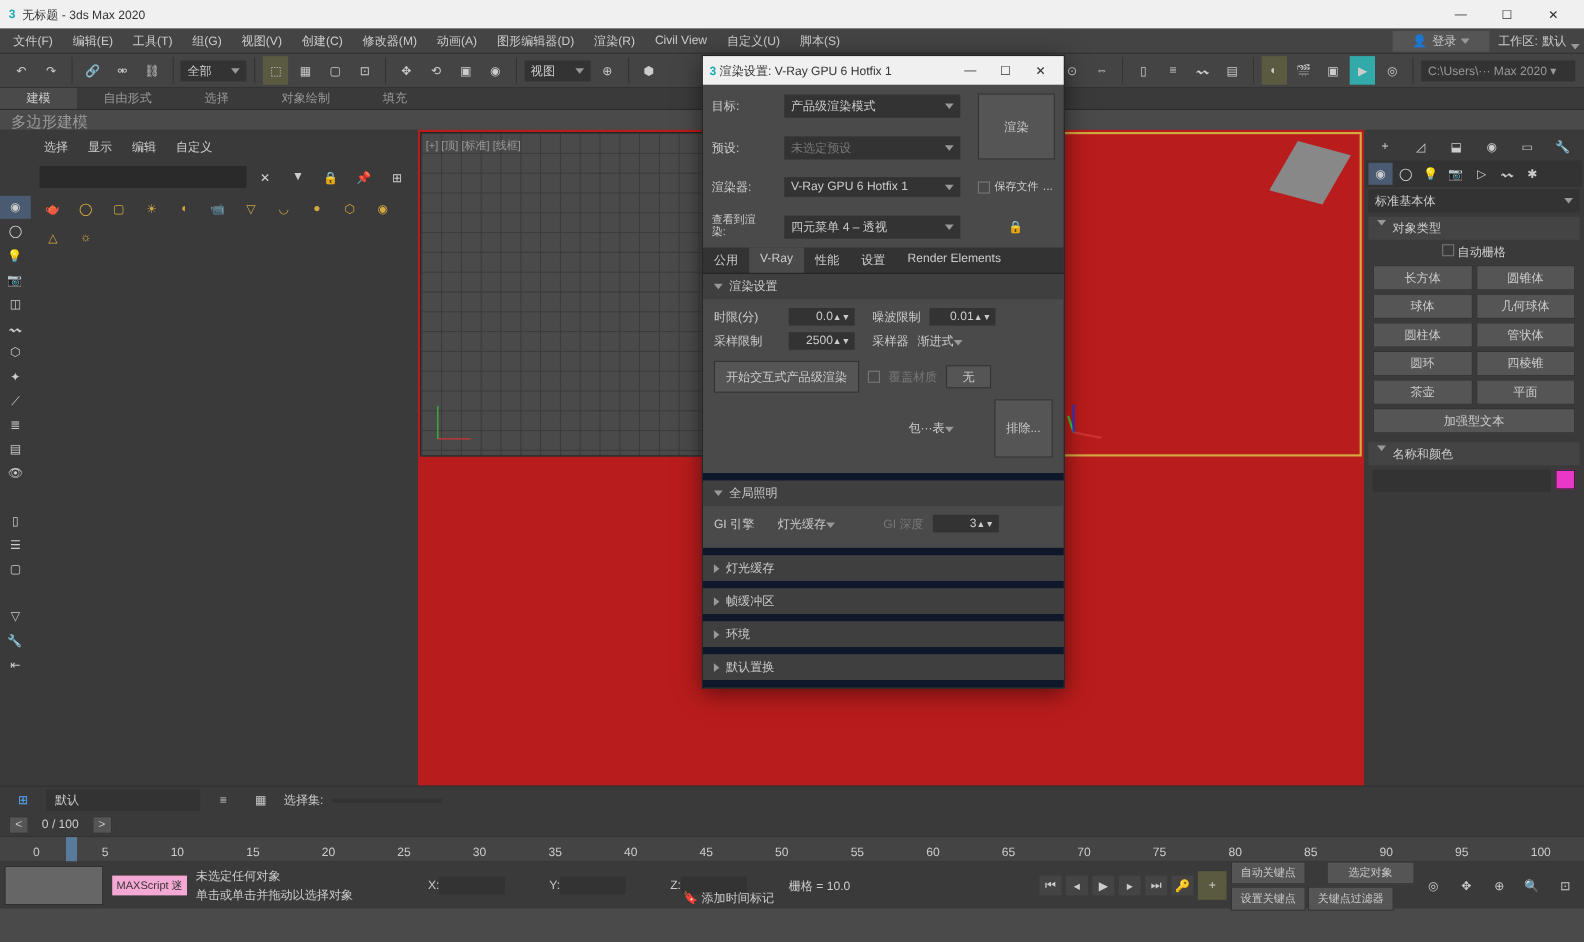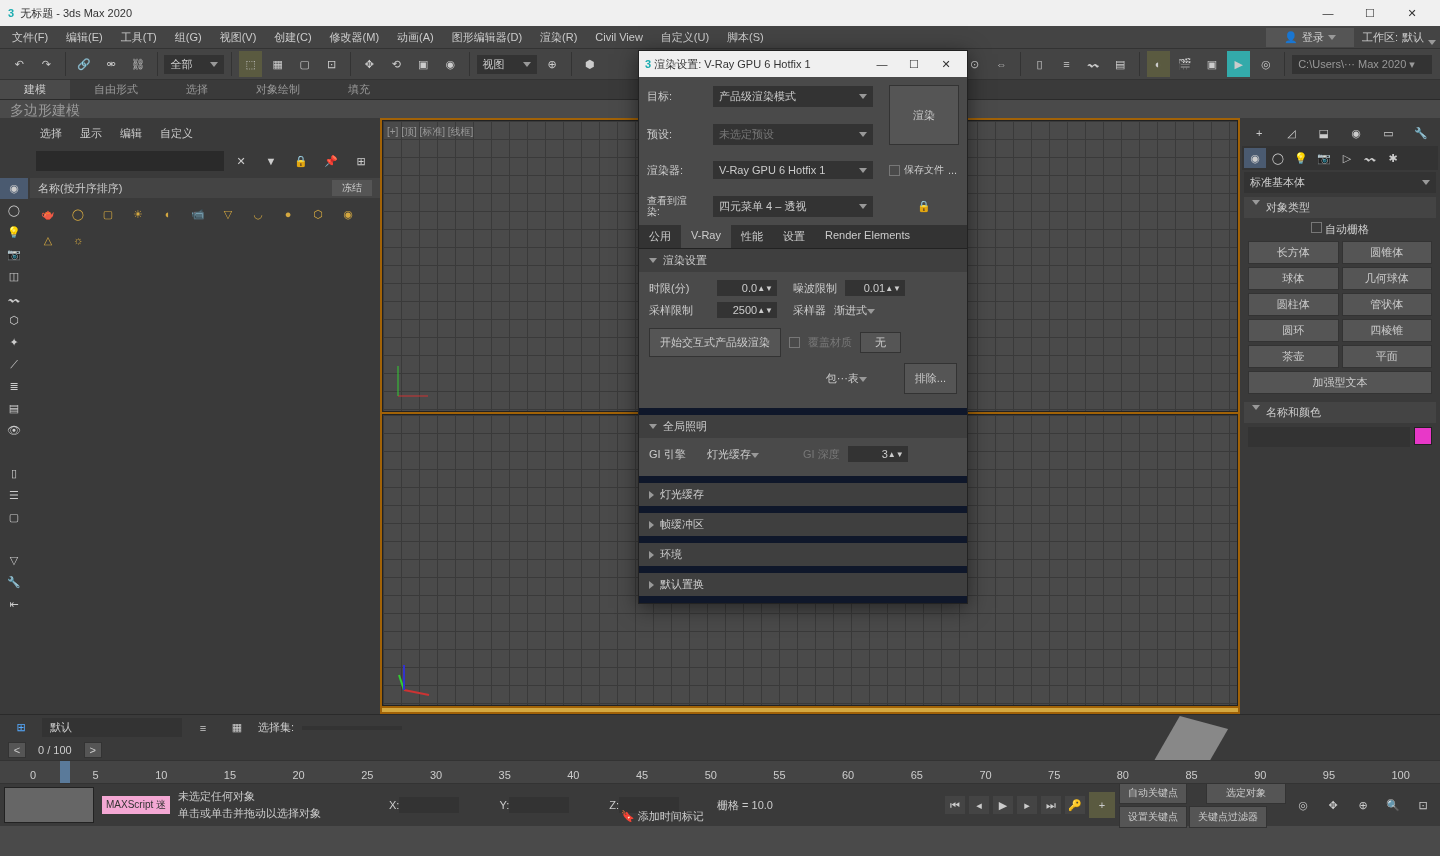--- a/index.html
+++ b/index.html
@@ -29,21 +29,21 @@
 .leftstrip .icon.active{background:#4a5a70}
 .leftpanel{width:350px;background:#3a3a3a;display:flex;flex-direction:column}
 .lp-tabs{height:22px;display:flex;align-items:center;padding:0 10px;gap:18px;margin-top:4px}
 .lp-tabs span{cursor:pointer}
 .lp-search{height:26px;display:flex;align-items:center;padding:0 6px;gap:4px;margin-top:4px}
 .lp-search input{flex:1;background:#2a2a2a;border:none;height:20px;padding:0 4px;color:#ccc}
 .lp-header{height:20px;background:#444;padding:2px 8px;display:flex;justify-content:space-between;align-items:center;margin-top:4px}
 .lp-header .frozen{background:#555;padding:1px 10px;font-size:10px}
 .lp-icons{display:flex;gap:2px;padding:4px;flex-wrap:wrap}
 .lp-icons .tic{width:28px;height:24px;display:flex;align-items:center;justify-content:center;cursor:pointer}
-.viewports{flex:1;background:#a16207;display:grid;grid-template-columns:1fr;grid-template-rows:1fr 1fr;gap:2px;padding:2px;position:relative}
+.viewports{flex:1;background:#b91c1c;display:grid;grid-template-columns:1fr 1fr 1fr;grid-template-rows:1fr 1fr;gap:2px;padding:2px;position:relative}
 .vp{background:#4a4a4a;border:1px solid #222;position:relative;background-image:linear-gradient(#3a3a3a 1px,transparent 1px),linear-gradient(90deg,#3a3a3a 1px,transparent 1px);background-size:18px 18px}
 .vp.active{border:2px solid #d4a840}
 .vp .label{position:absolute;top:4px;left:4px;color:#999;font-size:10px}
 .vp .axis{position:absolute;bottom:10px;left:10px;width:40px;height:40px}
 .rightpanel{width:200px;background:#3a3a3a;display:flex;flex-direction:column;padding:2px}
 .rp-toprow{display:flex;gap:2px;padding:2px;justify-content:space-around}
 .rp-toprow .ic{width:22px;height:22px;display:flex;align-items:center;justify-content:center;cursor:pointer}
 .rp-tabrow{display:flex;gap:1px;padding:2px;background:#333}
 .rp-tabrow .ic{width:22px;height:20px;display:flex;align-items:center;justify-content:center;cursor:pointer}
 .rp-tabrow .ic.active{background:#4a5a70}
@@ -227,24 +227,20 @@
       <span>自定义</span>
     </div>
     <div class="lp-search">
       <input type="text" style="">
       <span class="tbtn">✕</span>
       <span class="tbtn">▼</span>
       <span class="tbtn">🔒</span>
       <span class="tbtn">📌</span>
       <span class="tbtn">⊞</span>
     </div>
-    <div class="lp-header">
-      <span>名称(按升序排序)</span>
-      <span class="frozen">冻结</span>
-    </div>
     <div class="lp-icons">
       <span class="tic" style="color:#d4a840">🫖</span>
       <span class="tic" style="color:#d4a840">◯</span>
       <span class="tic" style="color:#d4a840">▢</span>
       <span class="tic" style="color:#d4a840">☀</span>
       <span class="tic" style="color:#d4a840">◐</span>
       <span class="tic">📹</span>
       <span class="tic" style="color:#d4a840">▽</span>
       <span class="tic" style="color:#d4a840">◡</span>
       <span class="tic" style="color:#d4a840">●</span>
@@ -492,21 +488,21 @@
         <div class="dd" style="width:80px"><span>渐进式</span><span class="tri"></span></div>
       </div>
       <div class="row" style="margin-top:10px">
         <button style="background:#555;border:1px solid #333;padding:6px 10px;color:#ccc;cursor:pointer"><span>开始交互式产品级渲染</span></button>
         <span class="chk"></span>
         <span style="color:#777">覆盖材质</span>
         <button style="background:#555;border:1px solid #333;padding:2px 14px;color:#888"><span>无</span></button>
       </div>
       <div class="row" style="justify-content:flex-end;color:#777">
         <div class="dd" style="width:70px"><span>包···表</span><span class="tri"></span></div>
-        <button style="background:#555;border:1px solid #333;padding:7px 10px;color:#888"><span>排除...</span></button>
+        <button style="background:#555;border:1px solid #333;padding:18px 10px;color:#888"><span>排除...</span></button>
       </div>
     </div>
   </div>
   <div class="droll">
     <div class="dh">
         <span class="tri"></span>
         <span>全局照明</span>
       </div>
     <div class="db">
       <div class="row">

